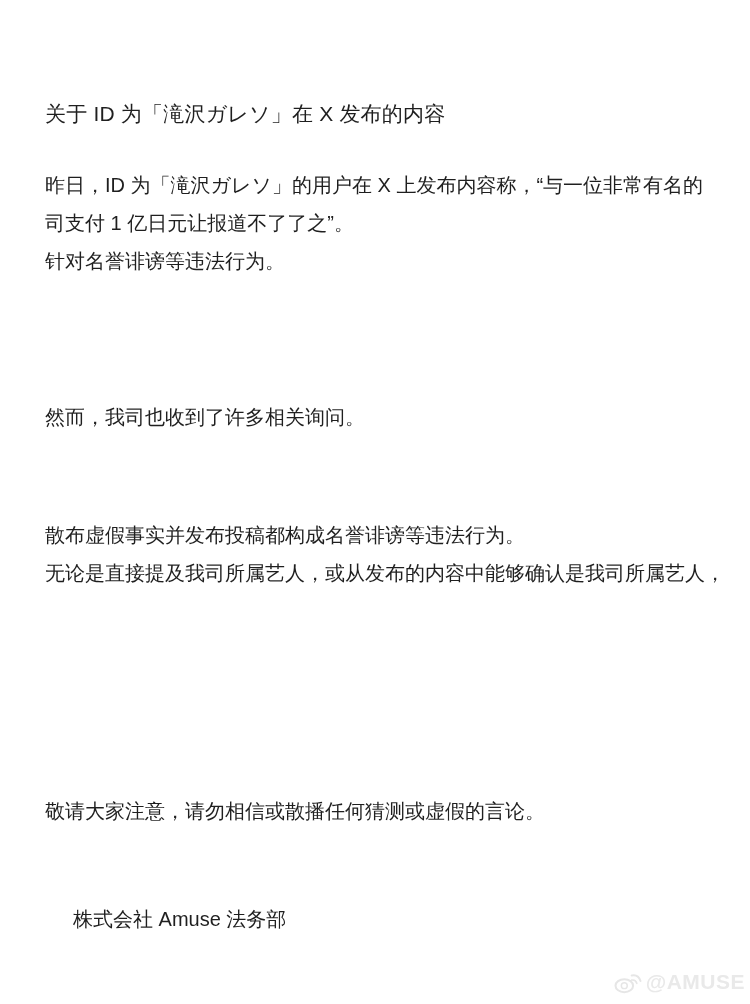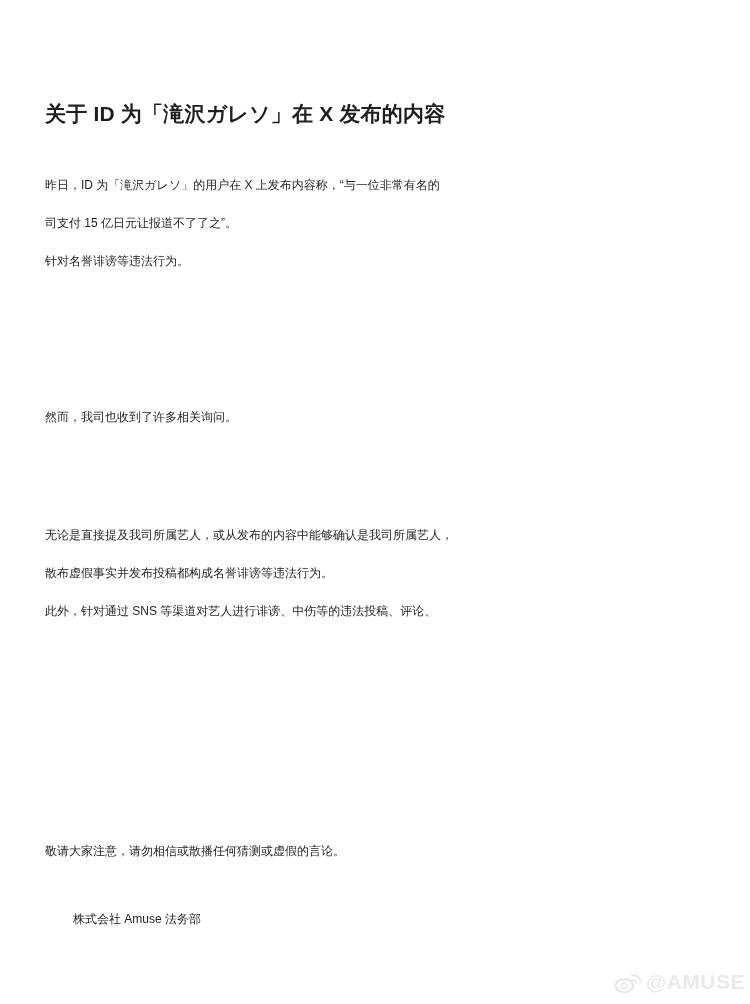--- a/index.html
+++ b/index.html
@@ -13,38 +13,38 @@
     width: 750px; height: 1004px;
     background: #ffffff;
     overflow: hidden;
     color: #1f1f1f;
   }
   .doc-title {
     position: absolute;
     left: 45px; top: 86px;
     width: 680px;
     font-size: 21px;
-    font-weight: 700;
+    font-weight: 400;
     line-height: 28px;
     letter-spacing: 0.2px;
     white-space: nowrap;
   }
   .block {
     position: absolute;
     left: 45px;
     width: 682px;
-    font-size: 12px;
+    font-size: 20px;
     line-height: 38px;
     font-weight: 400;
   }
   .block .line { white-space: nowrap; }
   #block-intro     { top: 166px; }
   #block-denial    { top: 398px; }
   #block-legal     { top: 516px; }
-  #block-caution   { top: 832px; }
+  #block-caution   { top: 792px; }
   #block-signature { top: 900px; margin-left: 28px; }
   .watermark {
     position: absolute;
     right: 5px; top: 969px;
     display: inline-flex;
     align-items: center;
     gap: 3px;
     font-size: 21px;
     font-weight: 700;
     letter-spacing: 0.5px;
@@ -55,32 +55,31 @@
 </style>
 </head>
 <body>
 
 <div class="page">
 
   <h1 class="doc-title"><span>关于 ID 为「滝沢ガレソ」在 X 发布的内容</span></h1>
 
   <div class="block" id="block-intro">
     <div class="line">昨日，ID 为「滝沢ガレソ」的用户在 X 上发布内容称，“与一位非常有名的</div>
-    <div class="line">司支付 15 亿日元让报道不了了之”。</div>
+    <div class="line">司支付 1 亿日元让报道不了了之”。</div>
     <div class="line">针对名誉诽谤等违法行为。</div>
   </div>
 
   <div class="block" id="block-denial">
     <div class="line">然而，我司也收到了许多相关询问。</div>
   </div>
 
   <div class="block" id="block-legal">
+    <div class="line">散布虚假事实并发布投稿都构成名誉诽谤等违法行为。</div>
     <div class="line">无论是直接提及我司所属艺人，或从发布的内容中能够确认是我司所属艺人，</div>
-    <div class="line">散布虚假事实并发布投稿都构成名誉诽谤等违法行为。</div>
-    <div class="line">此外，针对通过 SNS 等渠道对艺人进行诽谤、中伤等的违法投稿、评论、</div>
   </div>
 
   <div class="block" id="block-caution">
     <div class="line">敬请大家注意，请勿相信或散播任何猜测或虚假的言论。</div>
   </div>
 
   <div class="block" id="block-signature">
     <div class="line">株式会社 Amuse  法务部</div>
   </div>
 

